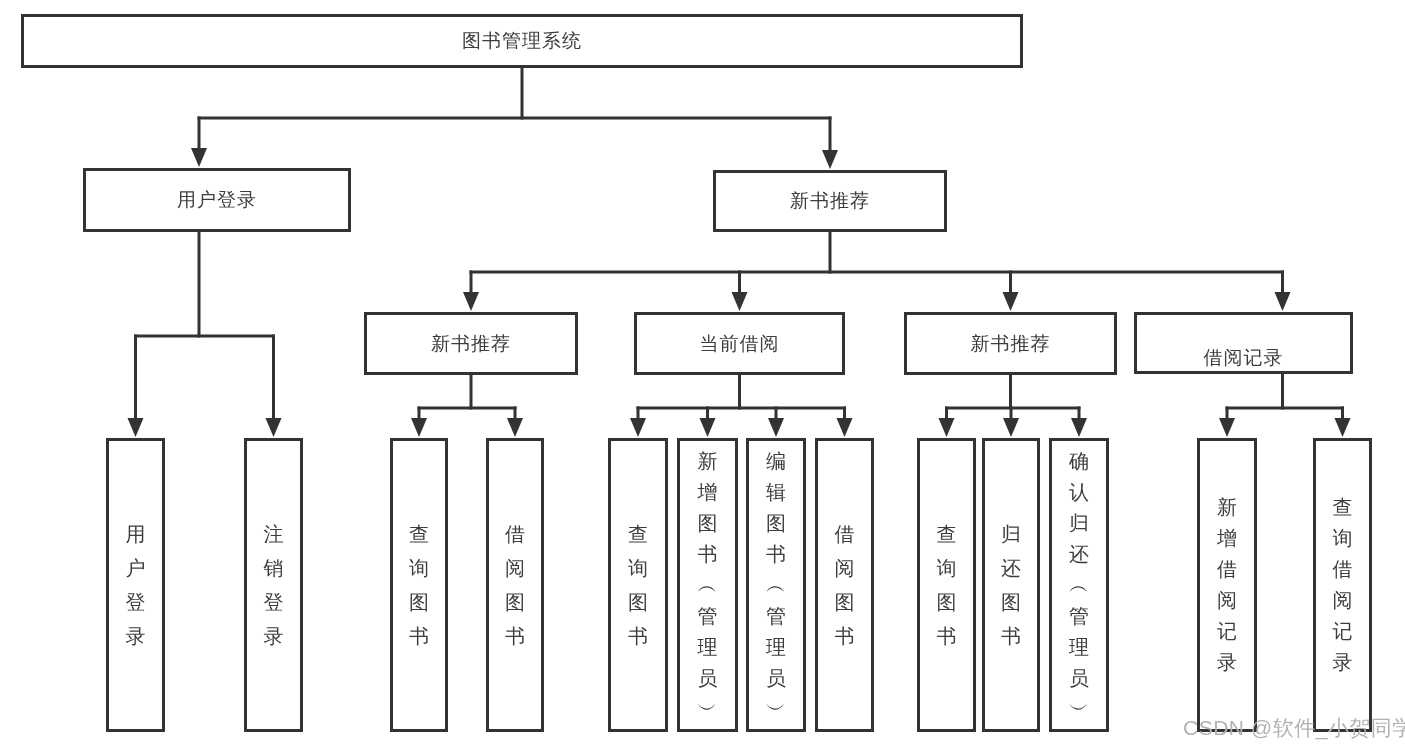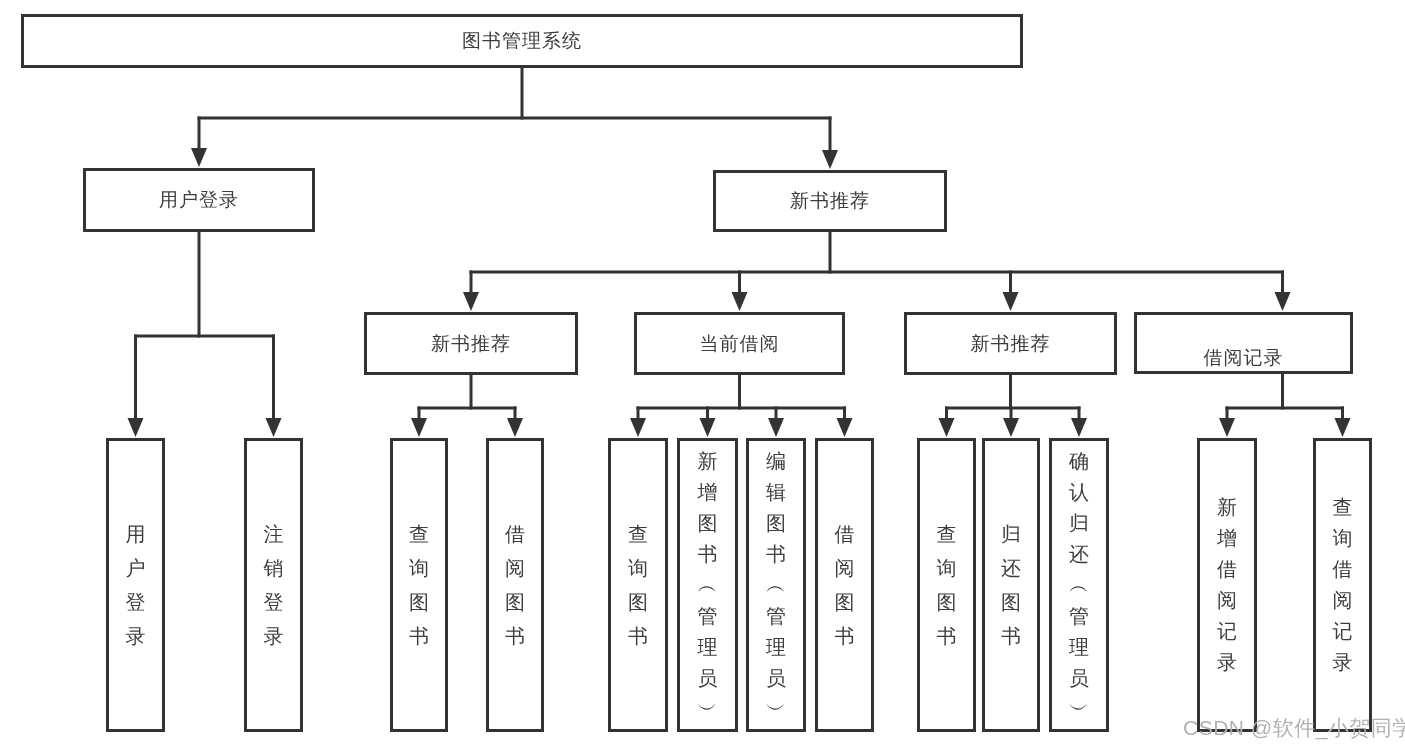--- a/index.html
+++ b/index.html
@@ -102,21 +102,21 @@
       <line x1="1227" y1="408" x2="1342.5" y2="408" stroke="#333333" stroke-width="3" stroke-linecap="square"></line>
       <line x1="1227" y1="408" x2="1227" y2="424" stroke="#333333" stroke-width="3" stroke-linecap="square"></line>
       <polygon points="1219,418 1235,418 1227,437" fill="#333333"></polygon>
       <line x1="1342.5" y1="408" x2="1342.5" y2="424" stroke="#333333" stroke-width="3" stroke-linecap="square"></line>
       <polygon points="1334.5,418 1350.5,418 1342.5,437" fill="#333333"></polygon>
     </svg>
   <div id="nodes">
       <div class="node horizontal" style="left: 21px; top: 14px; width: 1002px; height: 54px;">
         <span class="label">图书管理系统</span>
       </div>
-      <div class="node horizontal" style="left: 83px; top: 168px; width: 232px; height: 64px;">
+      <div class="node horizontal" style="left: 83px; top: 168px; width: 268px; height: 64px;">
         <span class="label">用户登录</span>
       </div>
       <div class="node horizontal" style="left: 713px; top: 170px; width: 234px; height: 62px;">
         <span class="label">新书推荐</span>
       </div>
       <div class="node horizontal" style="left: 364px; top: 312px; width: 214px; height: 63px;">
         <span class="label">新书推荐</span>
       </div>
       <div class="node horizontal" style="left: 634px; top: 312px; width: 211px; height: 63px;">
         <span class="label">当前借阅</span>

